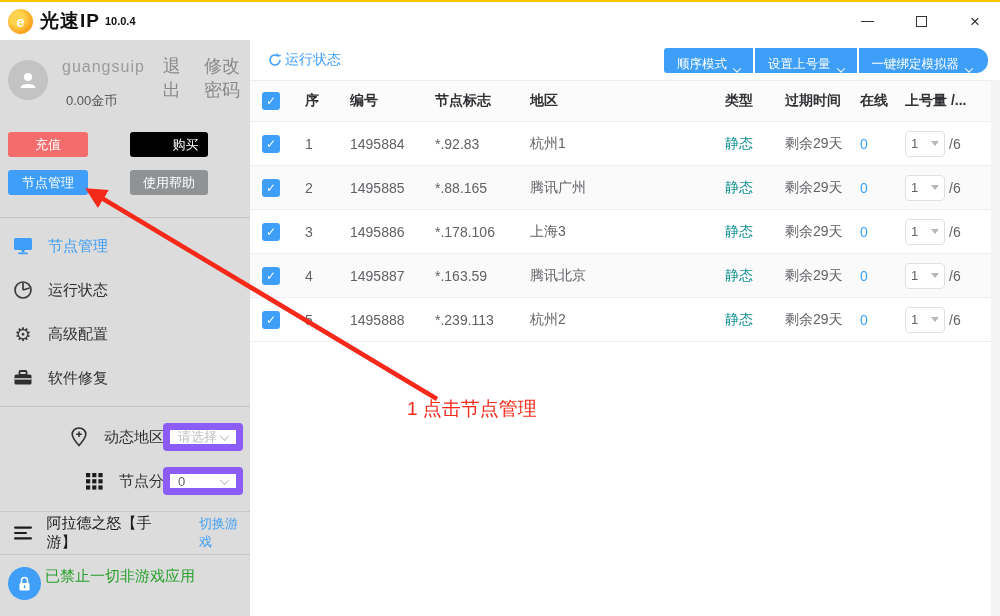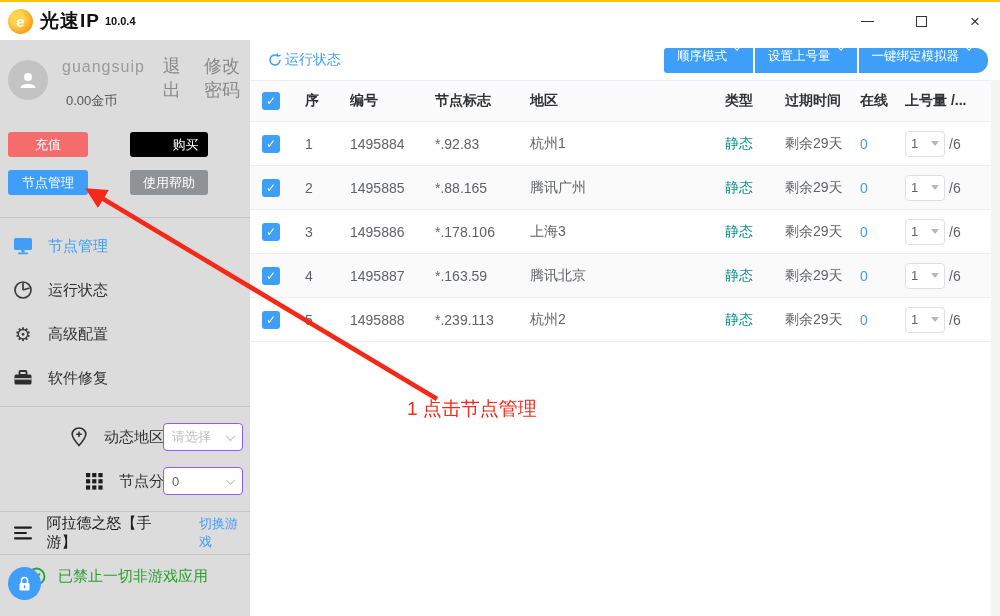--- a/index.html
+++ b/index.html
@@ -43,40 +43,40 @@
 
   .nav { padding:6px 0; }
   .nav-item { height:44px; display:flex; align-items:center; padding-left:13px; gap:15px; cursor:pointer; }
   .nav-item .nav-label { font-size:15px; color:#303133; }
   .nav-item.active .nav-label { color:#3f9ef8; }
   .nav-ico { width:20px; height:20px; display:flex; align-items:center; justify-content:center; }
   .gear-glyph { font-size:19px; color:#3c3c3c; line-height:1; }
 
   .setting-row { height:44px; display:flex; align-items:center; padding-left:13px; gap:15px; position:relative;justify-content:center; }
   .setting-row .set-label { font-size:15px; color:#303133; }
-  .mini-dd { position:absolute; left:163px; top:50%; transform:translateY(-50%); width:80px; height:28px; background:#fff; border:1px solid #8b5cf6; border-radius:4px; display:flex; align-items:center; padding:0 8px; cursor:pointer; }
+  .mini-dd { position:absolute; left:163px; top:50%; transform:translateY(-50%); width:80px; height:28px; background:#fff; border:7px solid #8b5cf6; border-radius:4px; display:flex; align-items:center; padding:0 8px; cursor:pointer; }
   .mini-dd .dd-val { font-size:13px; color:#606266; flex:1; }
   .mini-dd .dd-val.placeholder { color:#bfbfbf; }
   .chev { width:7px; height:7px; border-right:1.5px solid #b8bcc2; border-bottom:1.5px solid #b8bcc2; transform:rotate(45deg) translate(-1px,-1px); }
   .sr-wrap { padding:8px 0; }
 
   .game-row { height:42px; display:flex; align-items:center; padding-left:13px; gap:14px; }
   .game-name { font-size:15px; color:#1d1d1d; }
   .switch-link { font-size:13px; color:#3f9ef8; cursor:pointer; margin-left:6px; }
 
-  .status-row { height:42px; display:flex; align-items:center; padding-left:26px; gap:12px; }
+  .status-row { height:42px; display:flex; align-items:center; padding-left:13px; gap:12px; }
   .status-text { font-size:15px; color:#27a02b; }
 
   .lock-fab { position:absolute; left:8px; bottom:16px; width:33px; height:33px; border-radius:50%; background:#3f9ef8; display:flex; align-items:center; justify-content:center; cursor:pointer; }
 
   
   .toolbar { height:40px; position:relative; display:flex; align-items:center; }
   .refresh-link { display:flex; align-items:center; gap:3px; margin-left:18px; color:#3f9ef8; font-size:14px; cursor:pointer; }
   .tb-group { position:absolute; right:12px; top:8px; display:flex; gap:2px; }
-  .tb-btn { height:25px; background:#3e9ff9; color:#fff; border:none; font-size:12.5px; font-family:inherit; display:flex; align-items:flex-start; gap:7px; padding:0 13px; cursor:pointer; }
+  .tb-btn { height:25px; background:#3e9ff9; color:#fff; border:none; font-size:12.5px; font-family:inherit; display:flex; align-items:flex-end; gap:7px; padding:0 13px; cursor:pointer; }
   .tb-btn .chev { border-color:#fff; width:6px; height:6px; margin-top:-3px; }
   .tb-btn.first { border-radius:3px 0 0 3px; }
   .tb-btn.last { border-radius:0 12px 12px 0; padding-right:16px; }
 
   
   .grid-cols { display:grid; grid-template-columns:55px 45px 85px 95px 195px 60px 75px 45px 90px; align-items:center; }
   .thead { height:42px; border-top:1px solid #ebeef5; border-bottom:1px solid #ebeef5; background:#fbfbfc; }
   .thead .cell { font-size:14px; font-weight:bold; color:#303133; }
   .trow { height:44px; border-bottom:1px solid #ebeef5; background:#fff; }
   .tbody .trow:nth-of-type(even) { background:#fafafa; }

